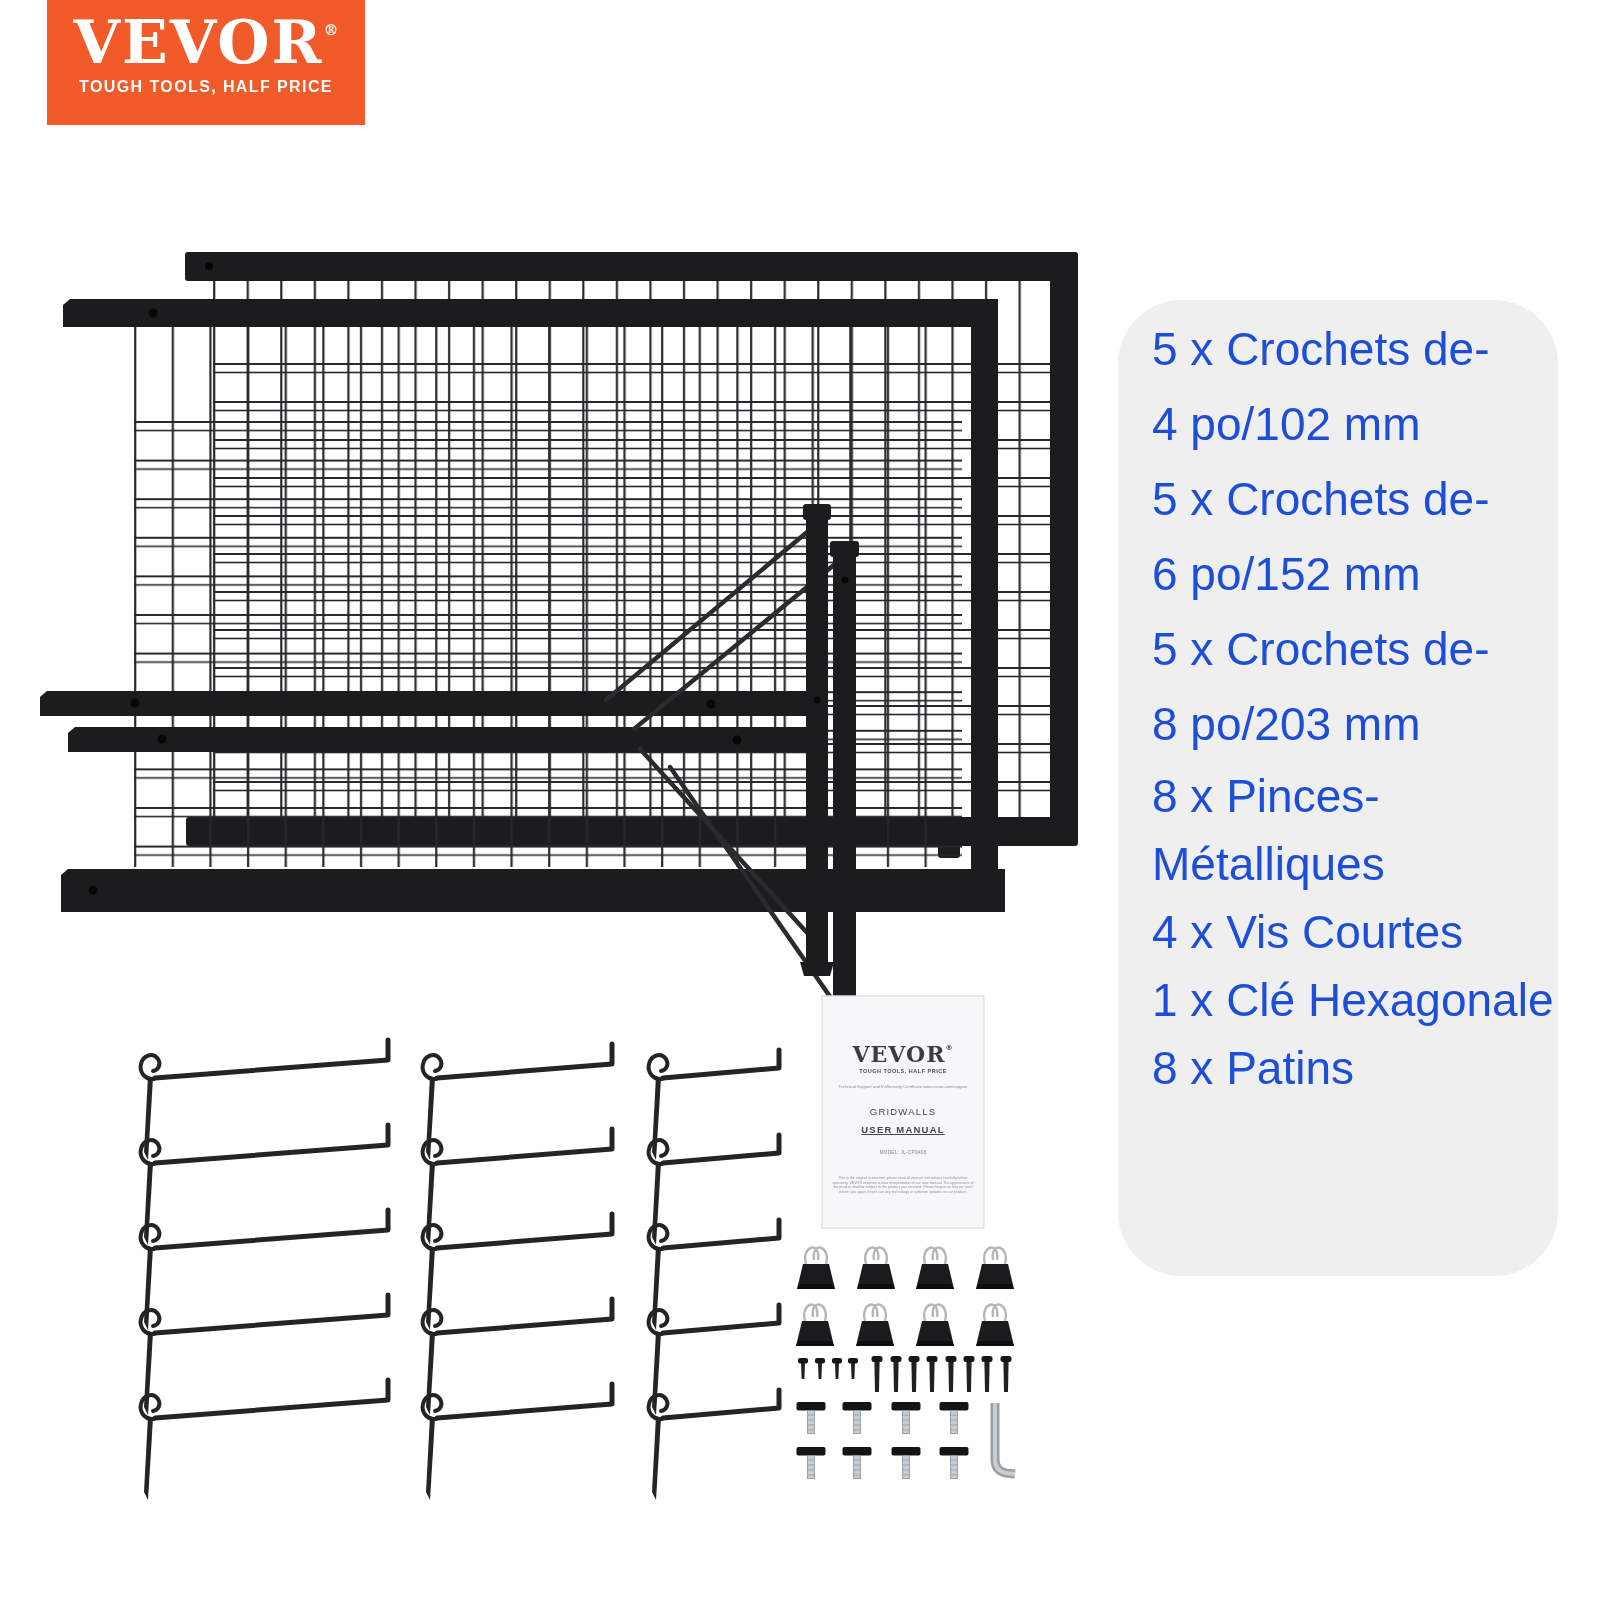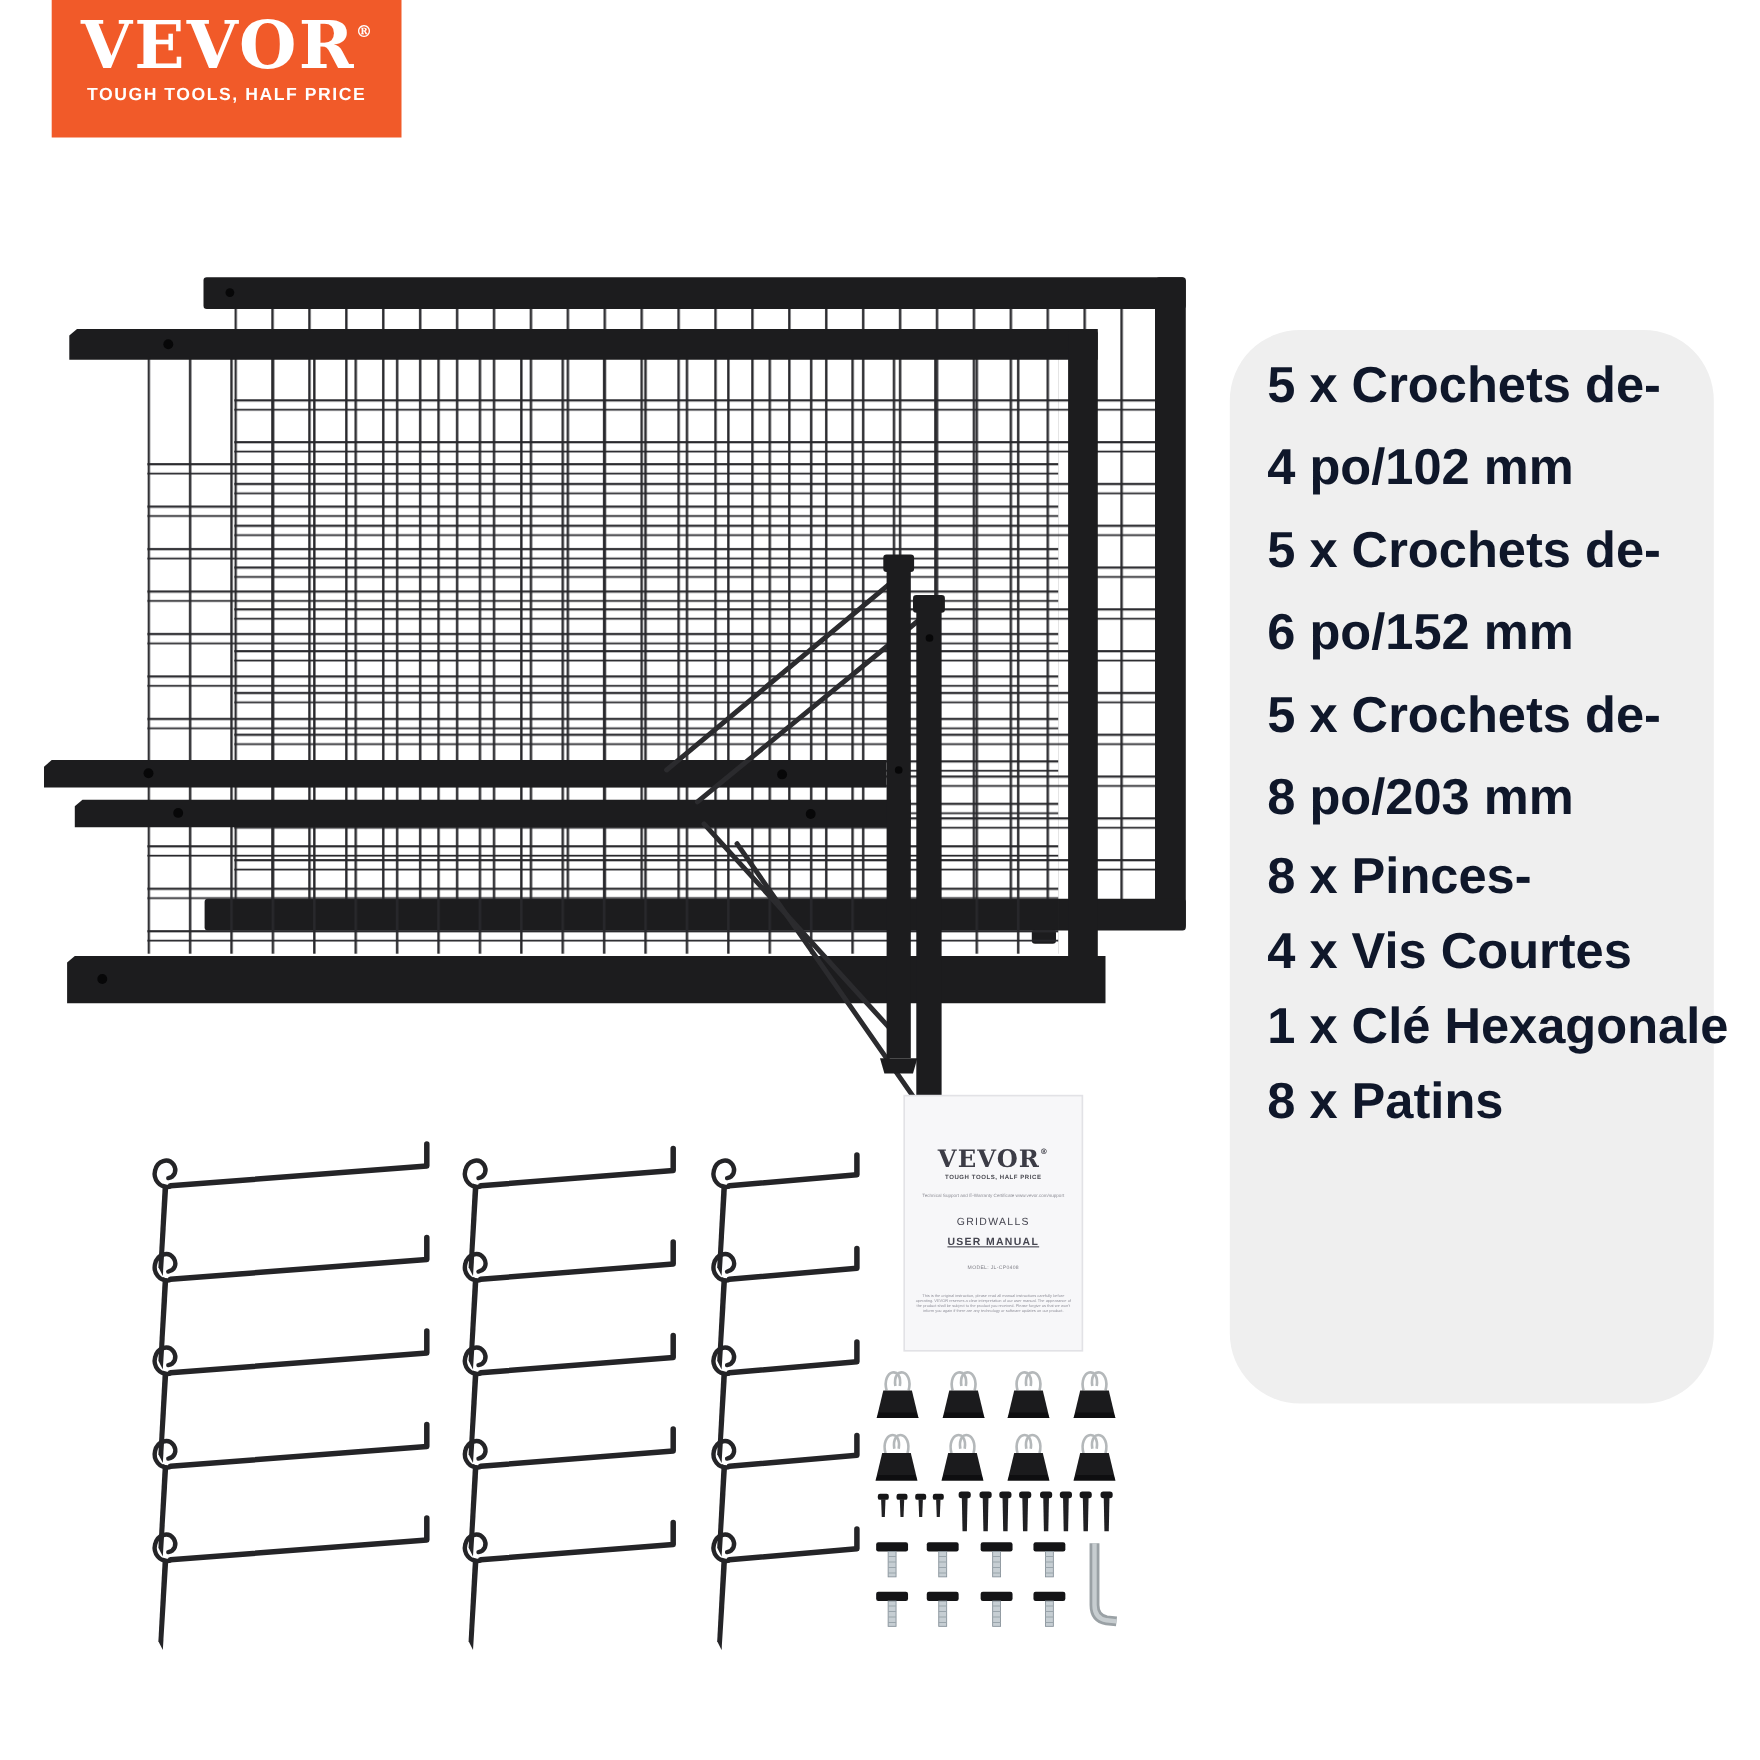--- a/index.html
+++ b/index.html
@@ -11,21 +11,21 @@
   .logo{position:absolute;left:47px;top:0;width:318px;height:125px;background:#F15A29;
         color:#fff;text-align:center;z-index:2;}
   .logo-name{font-family:"DejaVu Serif", serif;font-weight:bold;font-size:60px;line-height:1;
              letter-spacing:2px;margin-top:12px;}
   .logo-reg{font-size:15px;vertical-align:28px;letter-spacing:0;}
   .logo-tagline{font-size:16px;font-weight:bold;letter-spacing:1.4px;margin-top:6px;}
 
   
   .parts{position:absolute;left:1118px;top:300px;width:440px;height:976px;background:#EFEFEF;
          border-radius:64px;box-sizing:border-box;padding:12px 0 0 34px;z-index:2;}
-  .parts-line{font-size:46px;font-weight:bold;color:#0f172a;line-height:75px;white-space:nowrap;}
+  .parts-line{font-size:46px;font-weight:normal;color:#1d4ed8;line-height:75px;white-space:nowrap;}
   .parts-line:nth-child(n+7){line-height:68px;}
 
   
   .manual-text{position:absolute;left:823px;top:997px;width:160px;height:230px;z-index:2;
                text-align:center;color:#4a4a52;}
   .m-brand{font-family:"DejaVu Serif", serif;font-weight:bold;font-size:22px;line-height:1;
            letter-spacing:1px;color:#3c3c46;margin-top:46px;}
   .m-reg{font-size:7px;vertical-align:12px;}
   .m-tagline{font-size:5.5px;font-weight:bold;letter-spacing:0.5px;color:#4a4a52;margin-top:3px;}
   .m-support{font-size:4.2px;color:#8e8e96;margin-top:10px;white-space:nowrap;overflow:hidden;}
@@ -224,20 +224,21 @@
   </div>
 
   <div class="parts">
     <div class="parts-line">5 x Crochets de-</div>
     <div class="parts-line">4 po/102 mm</div>
     <div class="parts-line">5 x Crochets de-</div>
     <div class="parts-line">6 po/152 mm</div>
     <div class="parts-line">5 x Crochets de-</div>
     <div class="parts-line">8 po/203 mm</div>
     <div class="parts-line">8 x Pinces-</div>
+    <div class="parts-line">Métalliques</div>
     <div class="parts-line">4 x Vis Courtes</div>
     <div class="parts-line">1 x Clé Hexagonale</div>
     <div class="parts-line">8 x Patins</div>
   </div>
 
   <div class="manual-text">
     <div class="m-brand"><span>VEVOR</span><span class="m-reg">®</span></div>
     <div class="m-tagline">TOUGH TOOLS, HALF PRICE</div>
     <div class="m-support">Technical Support and E-Warranty Certificate www.vevor.com/support</div>
     <div class="m-title">GRIDWALLS</div>

